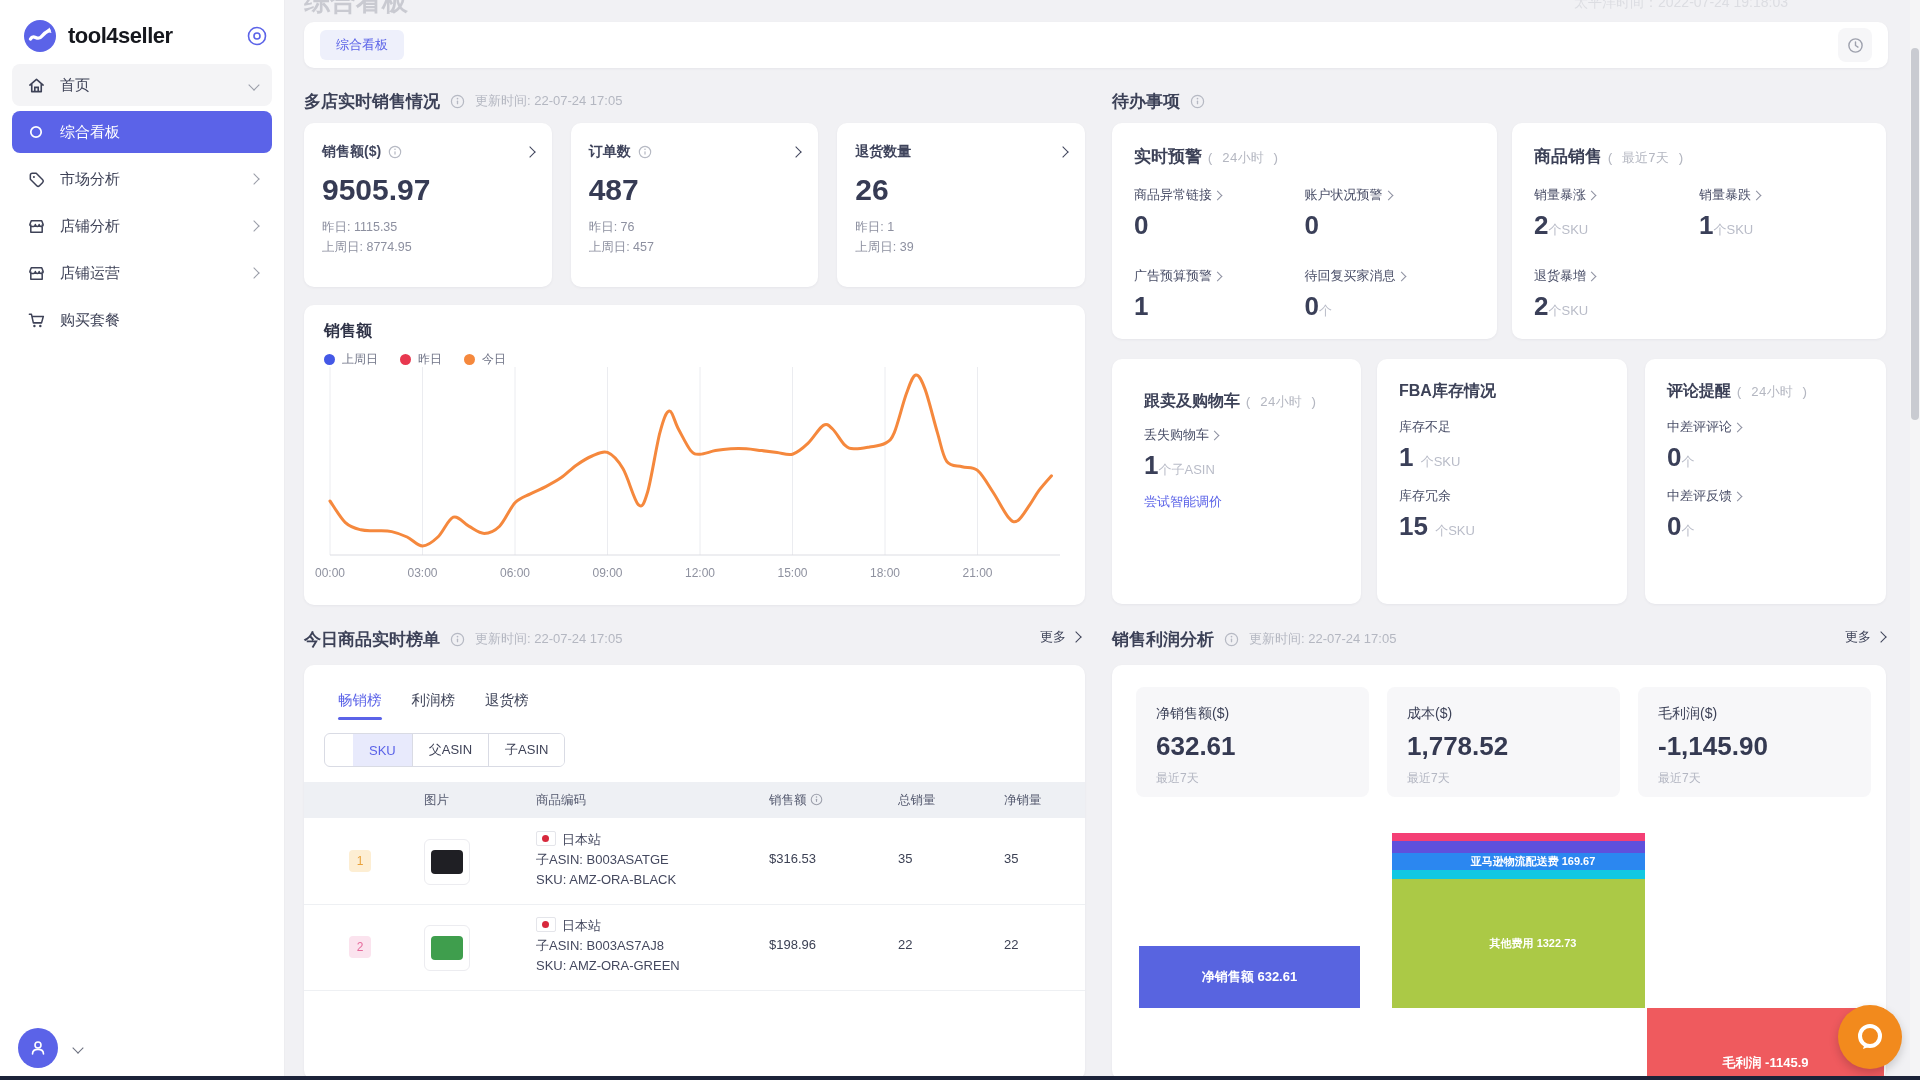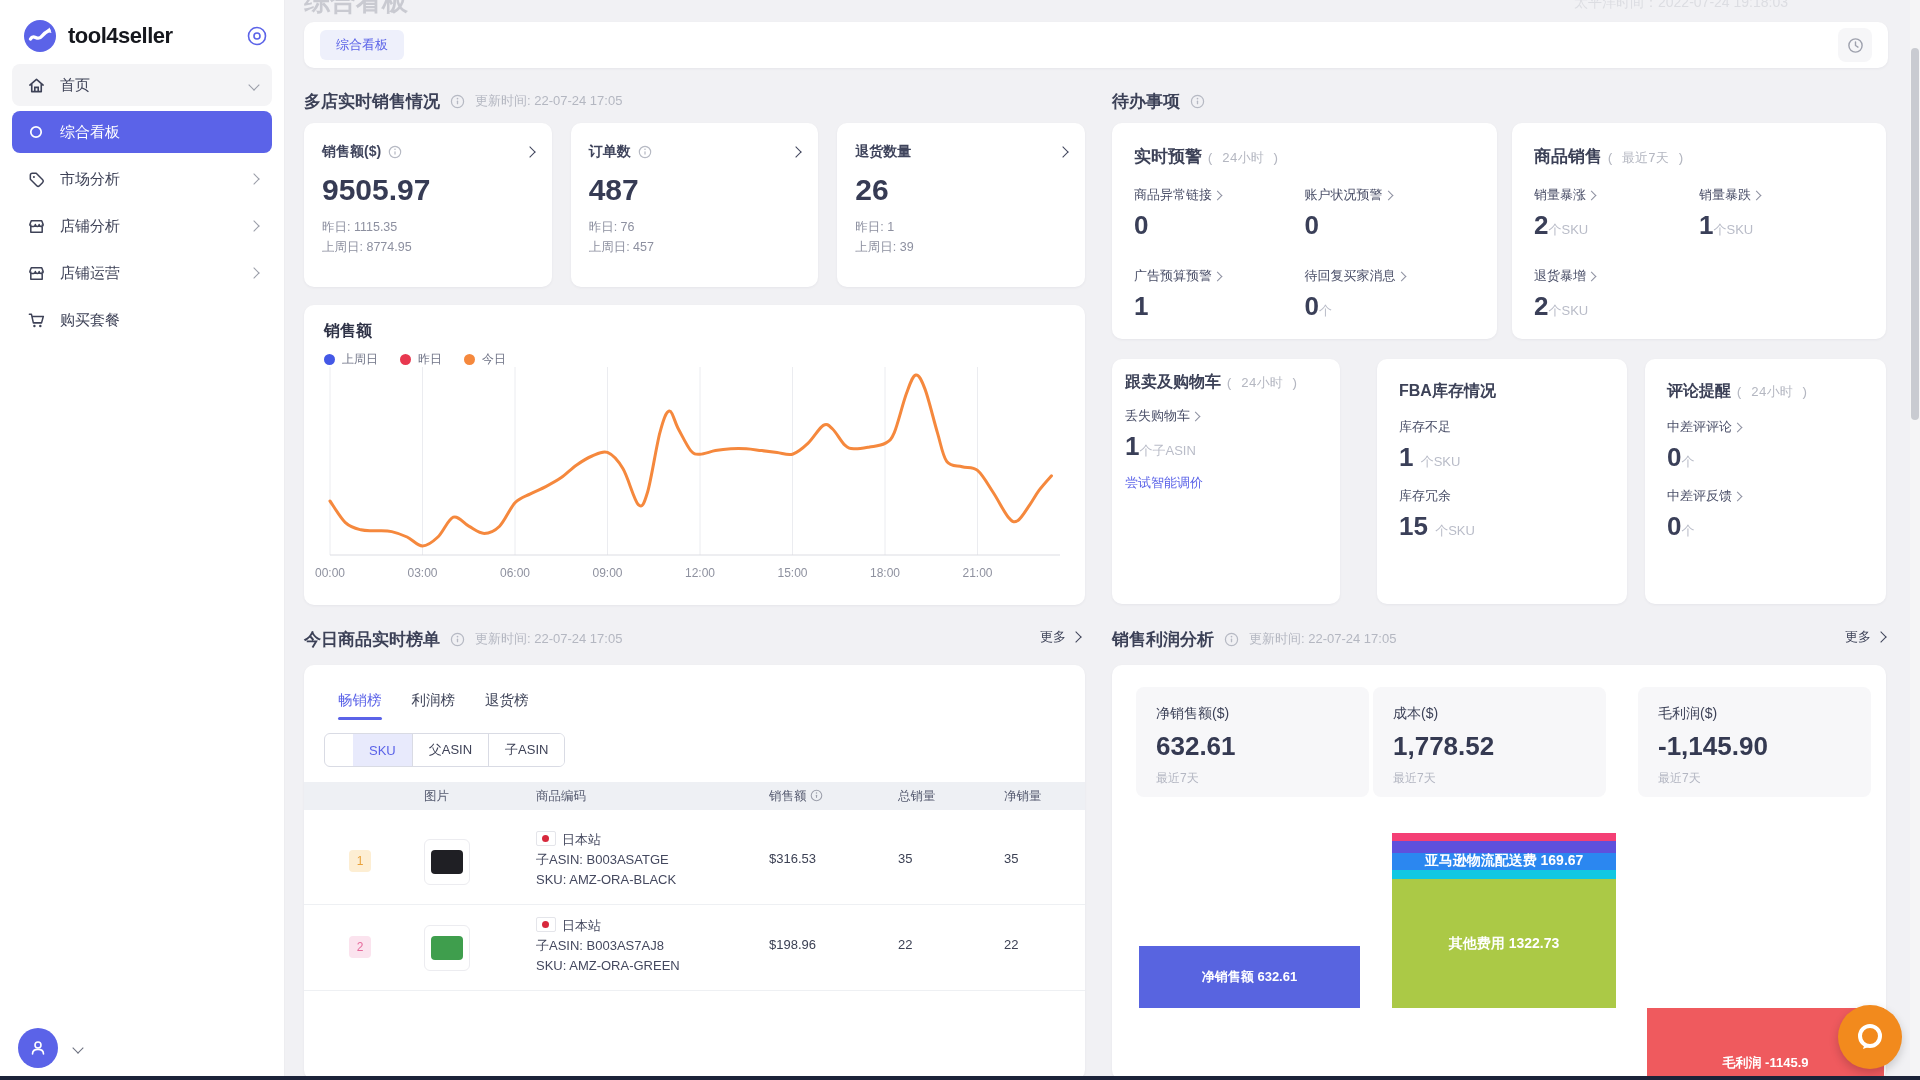--- a/index.html
+++ b/index.html
@@ -66,38 +66,38 @@
   
   .rank-card{left:304px;top:665px;width:781px;height:415px;overflow:hidden;}
   .rank-tabs{position:absolute;left:34px;top:26px;display:flex;gap:30px;font-size:14.5px;color:#3f4459;}
   .rank-tab{cursor:pointer;padding-bottom:10px;position:relative;}
   .rank-tab.active{color:#5b63e8;}
   .rank-tab.active:after{content:"";position:absolute;left:0;right:0;bottom:0;height:3px;background:#5b63e8;border-radius:2px;}
   .seg{position:absolute;left:20px;top:68px;display:flex;border:1px solid #d9dbe4;border-radius:6px;overflow:hidden;}
   .seg-btn{height:32px;padding:0 16px;display:flex;align-items:center;font-size:13px;color:#3e4257;background:#fff;border-left:1px solid #d9dbe4;cursor:pointer;}
   .seg-btn:first-child{border-left:none;}
   .seg-btn.active{background:#e8eafc;color:#5b63e8;margin-left:28px;}
-  .thead{position:absolute;left:0;top:117px;width:781px;height:28px;background:#eef0f4;display:flex;align-items:center;font-size:12.5px;color:#565b70;}
+  .thead{position:absolute;left:0;top:117px;width:781px;height:36px;background:#eef0f4;display:flex;align-items:center;font-size:12.5px;color:#565b70;}
   .trow{position:absolute;left:0;width:781px;height:86px;border-bottom:1px solid #eef0f3;cursor:pointer;}
   .rank-badge{position:absolute;left:45px;top:32px;width:22px;height:22px;border-radius:4px;font-size:12px;display:flex;align-items:center;justify-content:center;}
   .trow.r0 .rank-badge{background:#fdeed3;color:#e9a13b;}
   .trow.r1 .rank-badge{background:#fbe3ee;color:#e66a9b;}
   .thumb{position:absolute;left:120px;top:21px;width:44px;height:44px;border:1px solid #ececf0;border-radius:6px;background:#fff;display:flex;align-items:center;justify-content:center;}
   .prod{position:absolute;left:232px;top:12px;font-size:13px;color:#44485e;line-height:20px;}
   .flag{display:inline-block;width:18px;height:13px;border:1px solid #e4e5ea;border-radius:2px;background:#fff;position:relative;vertical-align:-2px;margin-right:6px;}
   .flag:after{content:"";position:absolute;left:5px;top:2.5px;width:7px;height:7px;border-radius:50%;background:#d7283c;}
   .cell-num{position:absolute;top:33px;font-size:13px;color:#3c4154;}
   
   .profit-card{left:1112px;top:665px;width:774px;height:415px;overflow:hidden;}
   .pstat{position:absolute;top:22px;width:233px;height:110px;background:#f7f7f9;border-radius:8px;padding:18px 20px;box-sizing:border-box;}
   .pstat-label{font-size:14px;color:#3d4258;}
   .pstat-value{font-size:26px;font-weight:700;color:#353a52;margin-top:8px;}
   .pstat-period{font-size:12px;color:#b3b6c2;margin-top:8px;}
   .wbar{position:absolute;display:flex;align-items:center;justify-content:center;color:#fff;font-size:13px;font-weight:700;white-space:nowrap;}
-  .wseg{position:absolute;display:flex;align-items:center;justify-content:center;color:#fff;font-size:14px;font-weight:700;white-space:nowrap;}
+  .wseg{position:absolute;display:flex;align-items:center;justify-content:center;color:#fff;font-size:11px;font-weight:700;white-space:nowrap;padding-left:29px;}
   
   .fab{position:absolute;left:1838px;top:1005px;width:64px;height:64px;border-radius:50%;background:#f28a1d;box-shadow:0 4px 10px rgba(0,0,0,.18);display:flex;align-items:center;justify-content:center;cursor:pointer;}
   .vscroll{position:absolute;right:0;top:0;width:10px;height:1080px;background:#f5f5f6;}
   .vthumb{position:absolute;right:1px;top:48px;width:8px;height:372px;border-radius:4px;background:#c9cbd1;cursor:pointer;}
   .bottom-strip{position:absolute;left:0;bottom:0;width:1920px;height:4px;background:#1c2339;}
   svg{display:block;}
 </style>
 </head>
 <body>
 
@@ -319,21 +319,21 @@
     <div>
       <div class="todo-item-label">
           <span>退货暴增</span>
           <span class="chev right"></span>
         </div>
       <div class="todo-value"><span>2</span><span class="suffix">个SKU</span></div>
     </div>
   </div>
 </div>
 
-<div class="card" style="left:1112px;top:359px;width:228px;height:245px;padding:13px;box-sizing:border-box;">
+<div class="card" style="left:1112px;top:359px;width:249px;height:245px;padding:32px;box-sizing:border-box;">
   <div><span class="todo-title" style="font-size:16px;">跟卖及购物车</span>
        <span class="todo-period">( 24小时 )</span></div>
   <div style="margin-top:14px;">
     <div class="todo-item-label">
         <span>丢失购物车</span>
         <span class="chev right"></span>
       </div>
     <div class="todo-value"><span>1</span><span class="suffix">个子ASIN</span></div>
   </div>
   <div class="link-blue" style="margin-top:12px;">尝试智能调价</div>
@@ -501,21 +501,21 @@
   <span>更多</span>
     <span class="chev right"></span>
 </div>
 
 <div class="card profit-card">
   <div class="pstat" style="left:24px;">
     <div class="pstat-label">净销售额($)</div>
     <div class="pstat-value">632.61</div>
     <div class="pstat-period">最近7天</div>
   </div>
-  <div class="pstat" style="left:261px;">
+  <div class="pstat" style="left:275px;">
     <div class="pstat-label">成本($)</div>
     <div class="pstat-value">1,778.52</div>
     <div class="pstat-period">最近7天</div>
   </div>
   <div class="pstat" style="left:526px;">
     <div class="pstat-label">毛利润($)</div>
     <div class="pstat-value">-1,145.90</div>
     <div class="pstat-period">最近7天</div>
   </div>
   <div id="waterfall-host" style="position:absolute;inset:0;">

